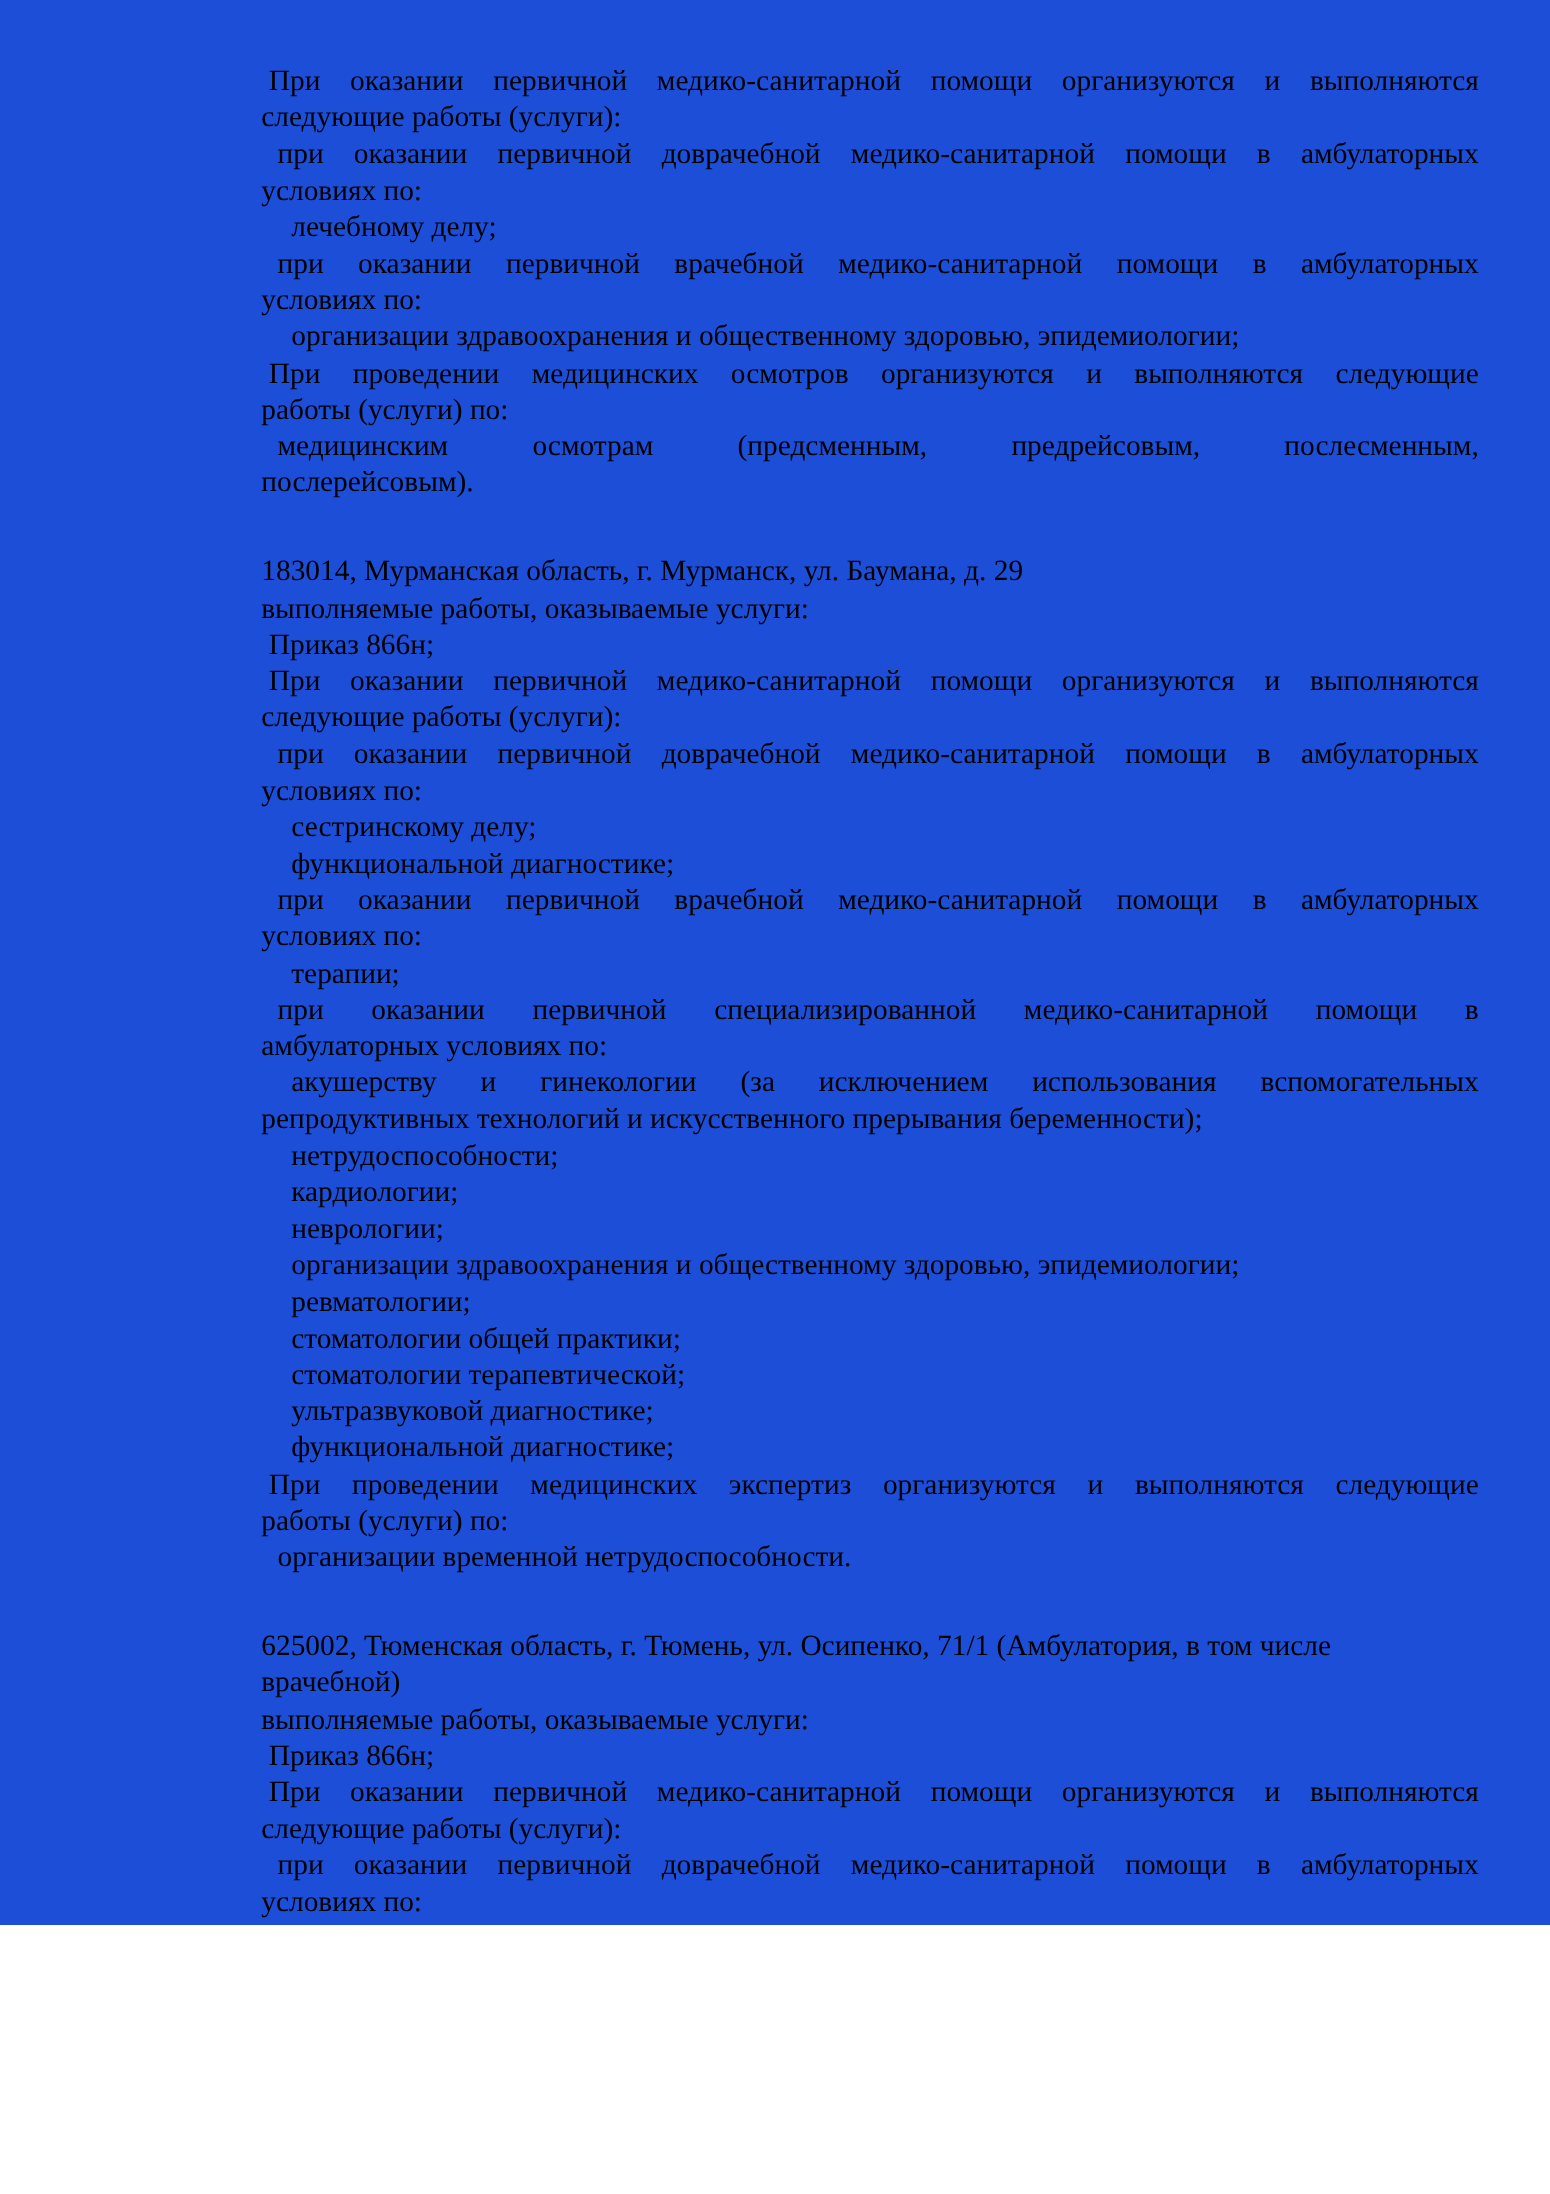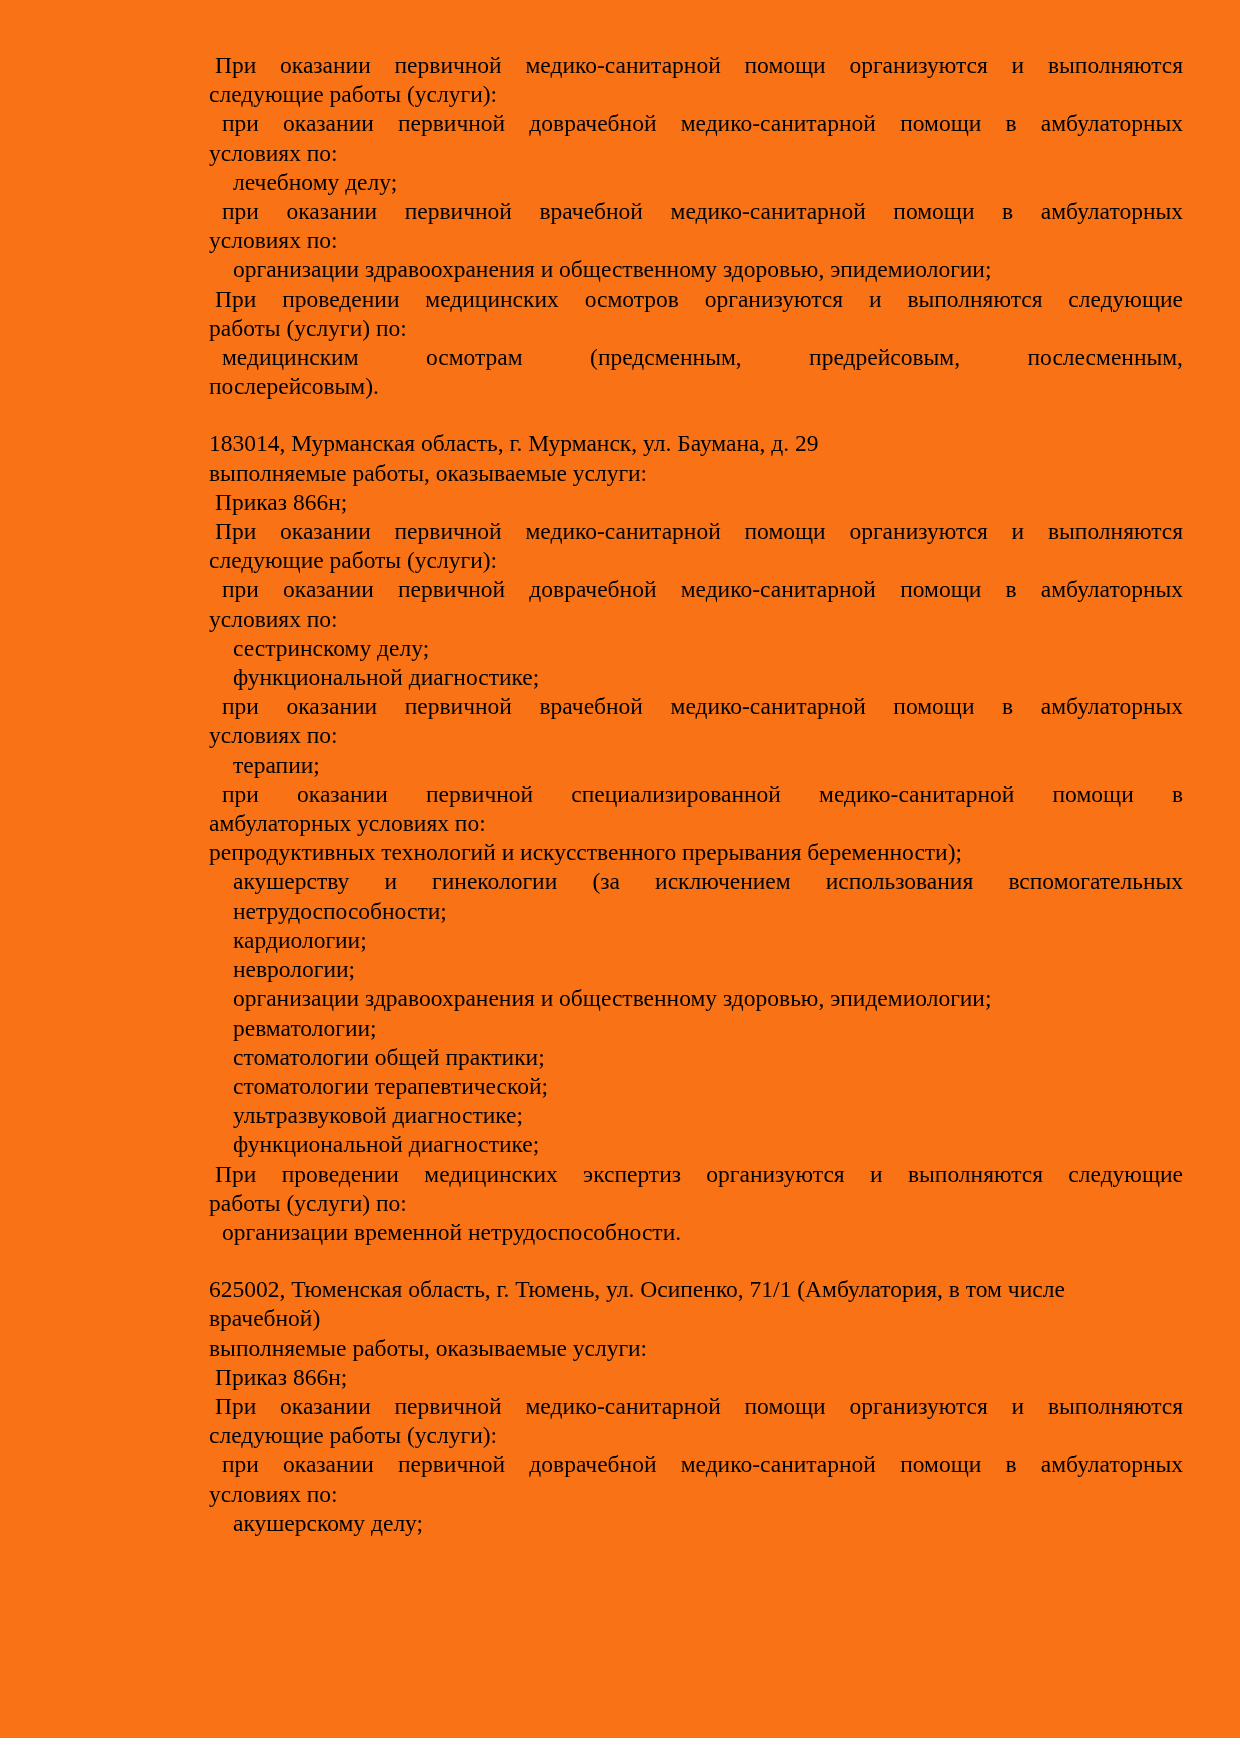--- a/index.html
+++ b/index.html
@@ -3,36 +3,36 @@
 <meta charset="utf-8">
 <style>
   html, body {
     margin: 0;
     padding: 0;
     background: #ffffff;
   }
   .page {
     position: relative;
     width: 1240px;
-    height: 1738px;
-    background: #f97316;
+    height: 1540px;
+    background: #1d4ed8;
     overflow: hidden;
     font-family: "Liberation Serif", "DejaVu Serif", serif;
     color: #000000;
   }
   .text-block {
     position: absolute;
     left: 209px;
     top: 51px;
     width: 974px;
     font-size: 23.5px;
     line-height: 29.2px;
   }
   .section + .section {
-    margin-top: 28px; 
+    margin-top: 42px; 
   }
   .line {
     min-height: 29.2px;
     text-align: left;
     white-space: nowrap;
   }
   .line.just {
     white-space: normal;
     text-align: justify;
     text-align-last: justify;
@@ -69,22 +69,22 @@
         <div class="line ind0">следующие работы (услуги):</div>
         <div class="line ind2 just">при оказании первичной доврачебной медико-санитарной помощи в амбулаторных</div>
         <div class="line ind0">условиях по:</div>
         <div class="line ind3">сестринскому делу;</div>
         <div class="line ind3">функциональной диагностике;</div>
         <div class="line ind2 just">при оказании первичной врачебной медико-санитарной помощи в амбулаторных</div>
         <div class="line ind0">условиях по:</div>
         <div class="line ind3">терапии;</div>
         <div class="line ind2 just">при оказании первичной специализированной медико-санитарной помощи в</div>
         <div class="line ind0">амбулаторных условиях по:</div>
+        <div class="line ind3 just">акушерству и гинекологии (за исключением использования вспомогательных</div>
         <div class="line ind0">репродуктивных технологий и искусственного прерывания беременности);</div>
-        <div class="line ind3 just">акушерству и гинекологии (за исключением использования вспомогательных</div>
         <div class="line ind3">нетрудоспособности;</div>
         <div class="line ind3">кардиологии;</div>
         <div class="line ind3">неврологии;</div>
         <div class="line ind3">организации здравоохранения и общественному здоровью, эпидемиологии;</div>
         <div class="line ind3">ревматологии;</div>
         <div class="line ind3">стоматологии общей практики;</div>
         <div class="line ind3">стоматологии терапевтической;</div>
         <div class="line ind3">ультразвуковой диагностике;</div>
         <div class="line ind3">функциональной диагностике;</div>
         <div class="line ind1 just">При проведении медицинских экспертиз организуются и выполняются следующие</div>

